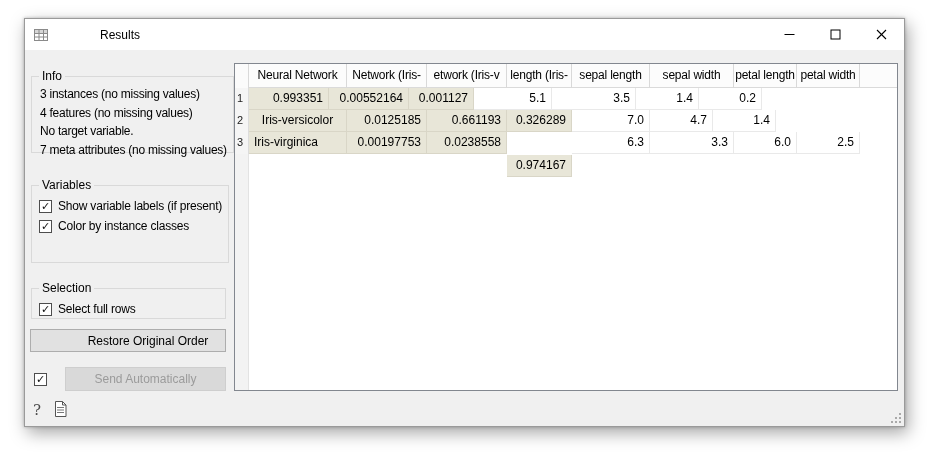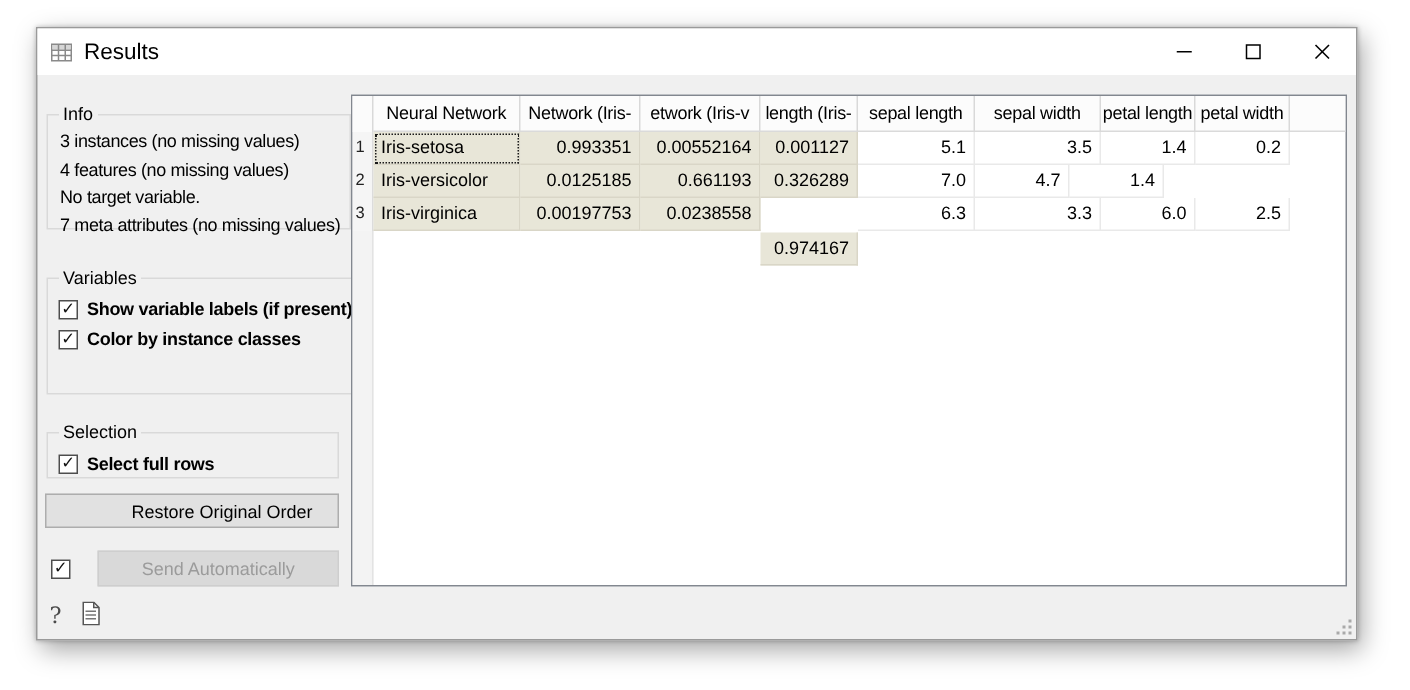--- a/index.html
+++ b/index.html
@@ -17,41 +17,41 @@
     background: var(--win-bg, #f0f0f0);
     border: 1px solid #9a9a9a;
     box-shadow: 3px 6px 16px rgba(0,0,0,0.35), 0 0 3px rgba(0,0,0,0.25);
   }
   
   .titlebar {
     position: absolute; left: 0; top: 0; right: 0; height: 31px;
     background: #ffffff; display: flex; align-items: center; padding-left: 9px;
   }
   .app-icon { width: 14px; height: 14px; margin-right: 8px; display: inline-block; }
-  .title-text { font-size: 15px; color: #000; }
+  .title-text { font-size: 12px; color: #000; margin-left: 44px; }
   .win-controls { position: absolute; right: 0; top: 0; height: 31px; display: flex; }
   .win-btn { width: 46px; height: 31px; display: flex; align-items: center; justify-content: center; }
   
   .group {
     position: absolute; left: 6px; width: 195px;
     border: 1px solid #d9d9d9; border-radius: 0;
     padding: 2px 6px 4px 6px; background: transparent;
   }
   .group legend { font-size: 12px; padding: 0 3px; margin-left: 1px; color: #000; }
   #info-group    { top: 50px;  height: 84px; }
   #variables-group { top: 159px; height: 85px; }
   #selection-group { top: 262px; height: 38px; }
   .info-line { line-height: 18.5px; padding-left: 2px; letter-spacing: -0.25px; white-space: nowrap; }
   .chk-row { display: flex; align-items: center; margin: 5px 0 6px 1px; cursor: default; }
   .chk {
     width: 13px; height: 13px; background: #fff; border: 1px solid #4d4d4d;
     display: inline-flex; align-items: center; justify-content: center;
     font-size: 11px; line-height: 11px; margin-right: 6px; flex: 0 0 13px; color: #111;
   }
-  .chk-label { white-space: nowrap; letter-spacing: -0.2px; font-weight: bold; }
+  .chk-label { white-space: nowrap; letter-spacing: -0.2px; }
   
   .btn {
     font-family: "Liberation Sans", sans-serif; font-size: 12px;
     background: #e1e1e1; border: 1px solid #adadad; color: #000;
   }
   #restore-btn { position: absolute; left: 5px; top: 310px; width: 196px; height: 23px; padding-left: 40px; }
   .send-row { position: absolute; left: 9px; top: 348px; width: 192px; height: 24px; display: flex; align-items: center; }
   #send-btn {
     margin-left: 12px; width: 164px; height: 24px;
     background: #d9d9d9; border: 1px solid #cecece; color: #9b9b9b;
@@ -183,32 +183,31 @@
         <div class="hcell" style="width: 65px;">length (Iris-</div>
         <div class="hcell" style="width: 78px;">sepal length</div>
         <div class="hcell" style="width: 84px;">sepal width</div>
         <div class="hcell" style="width: 63px;">petal length</div>
         <div class="hcell" style="width: 63px;">petal width</div>
         <div class="hcell filler"></div>
       </div>
     <div id="tbody">
         <div class="trow">
           <div class="rownum">1</div>
-          <div class="cell meta txt focused" style="width: 98px;">Iris-setosa</div>
           <div class="cell meta num" style="width: 80px;">0.993351</div>
           <div class="cell meta num" style="width: 80px;">0.00552164</div>
           <div class="cell meta num" style="width: 65px;">0.001127</div>
           <div class="cell num" style="width: 78px;">5.1</div>
           <div class="cell num" style="width: 84px;">3.5</div>
           <div class="cell num" style="width: 63px;">1.4</div>
           <div class="cell num" style="width: 63px;">0.2</div>
         </div>
         <div class="trow">
           <div class="rownum">2</div>
-          <div class="cell meta txt" style="width: 98px;">Iris-versicolor</div>
+          <div class="cell meta txt" style="width: 98px; text-align: center;">Iris-versicolor</div>
           <div class="cell meta num" style="width: 80px; text-align: right;">0.0125185</div>
           <div class="cell meta num" style="width: 80px;">0.661193</div>
           <div class="cell meta num" style="width: 65px;">0.326289</div>
           <div class="cell num" style="width: 78px;">7.0</div>
           <div class="cell num" style="width: 63px;">4.7</div>
           <div class="cell num" style="width: 63px;">1.4</div>
         </div>
         <div class="trow">
           <div class="rownum">3</div>
           <div class="cell meta txt" style="width: 98px;">Iris-virginica</div>

